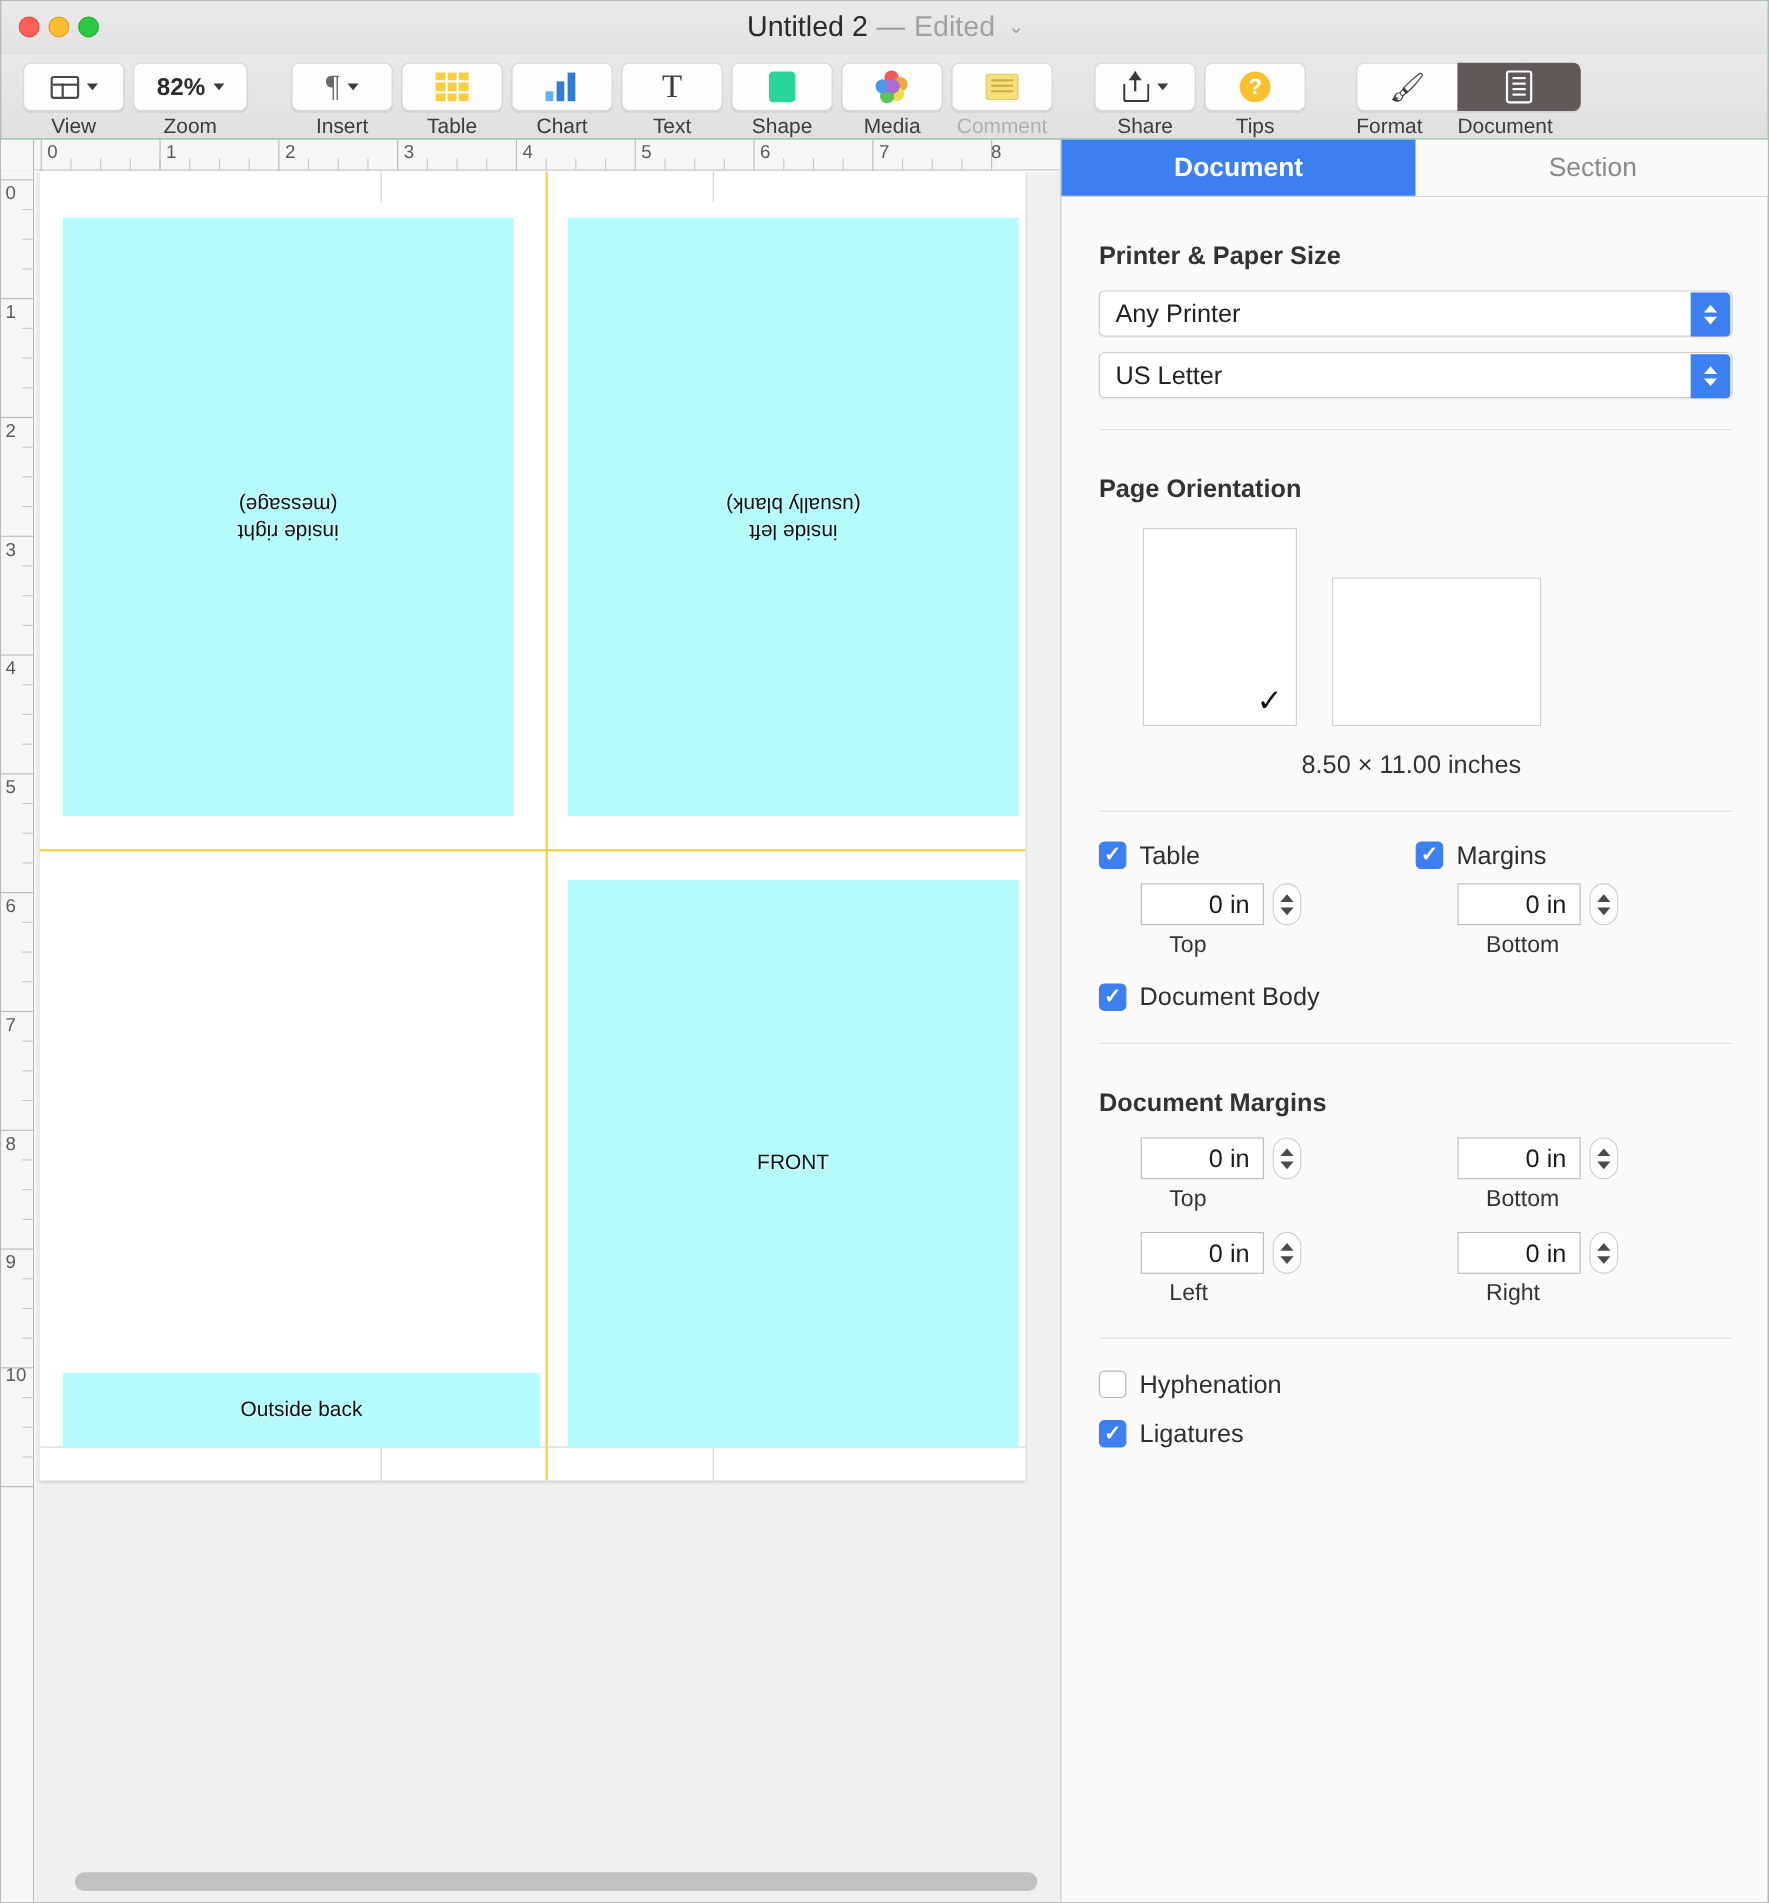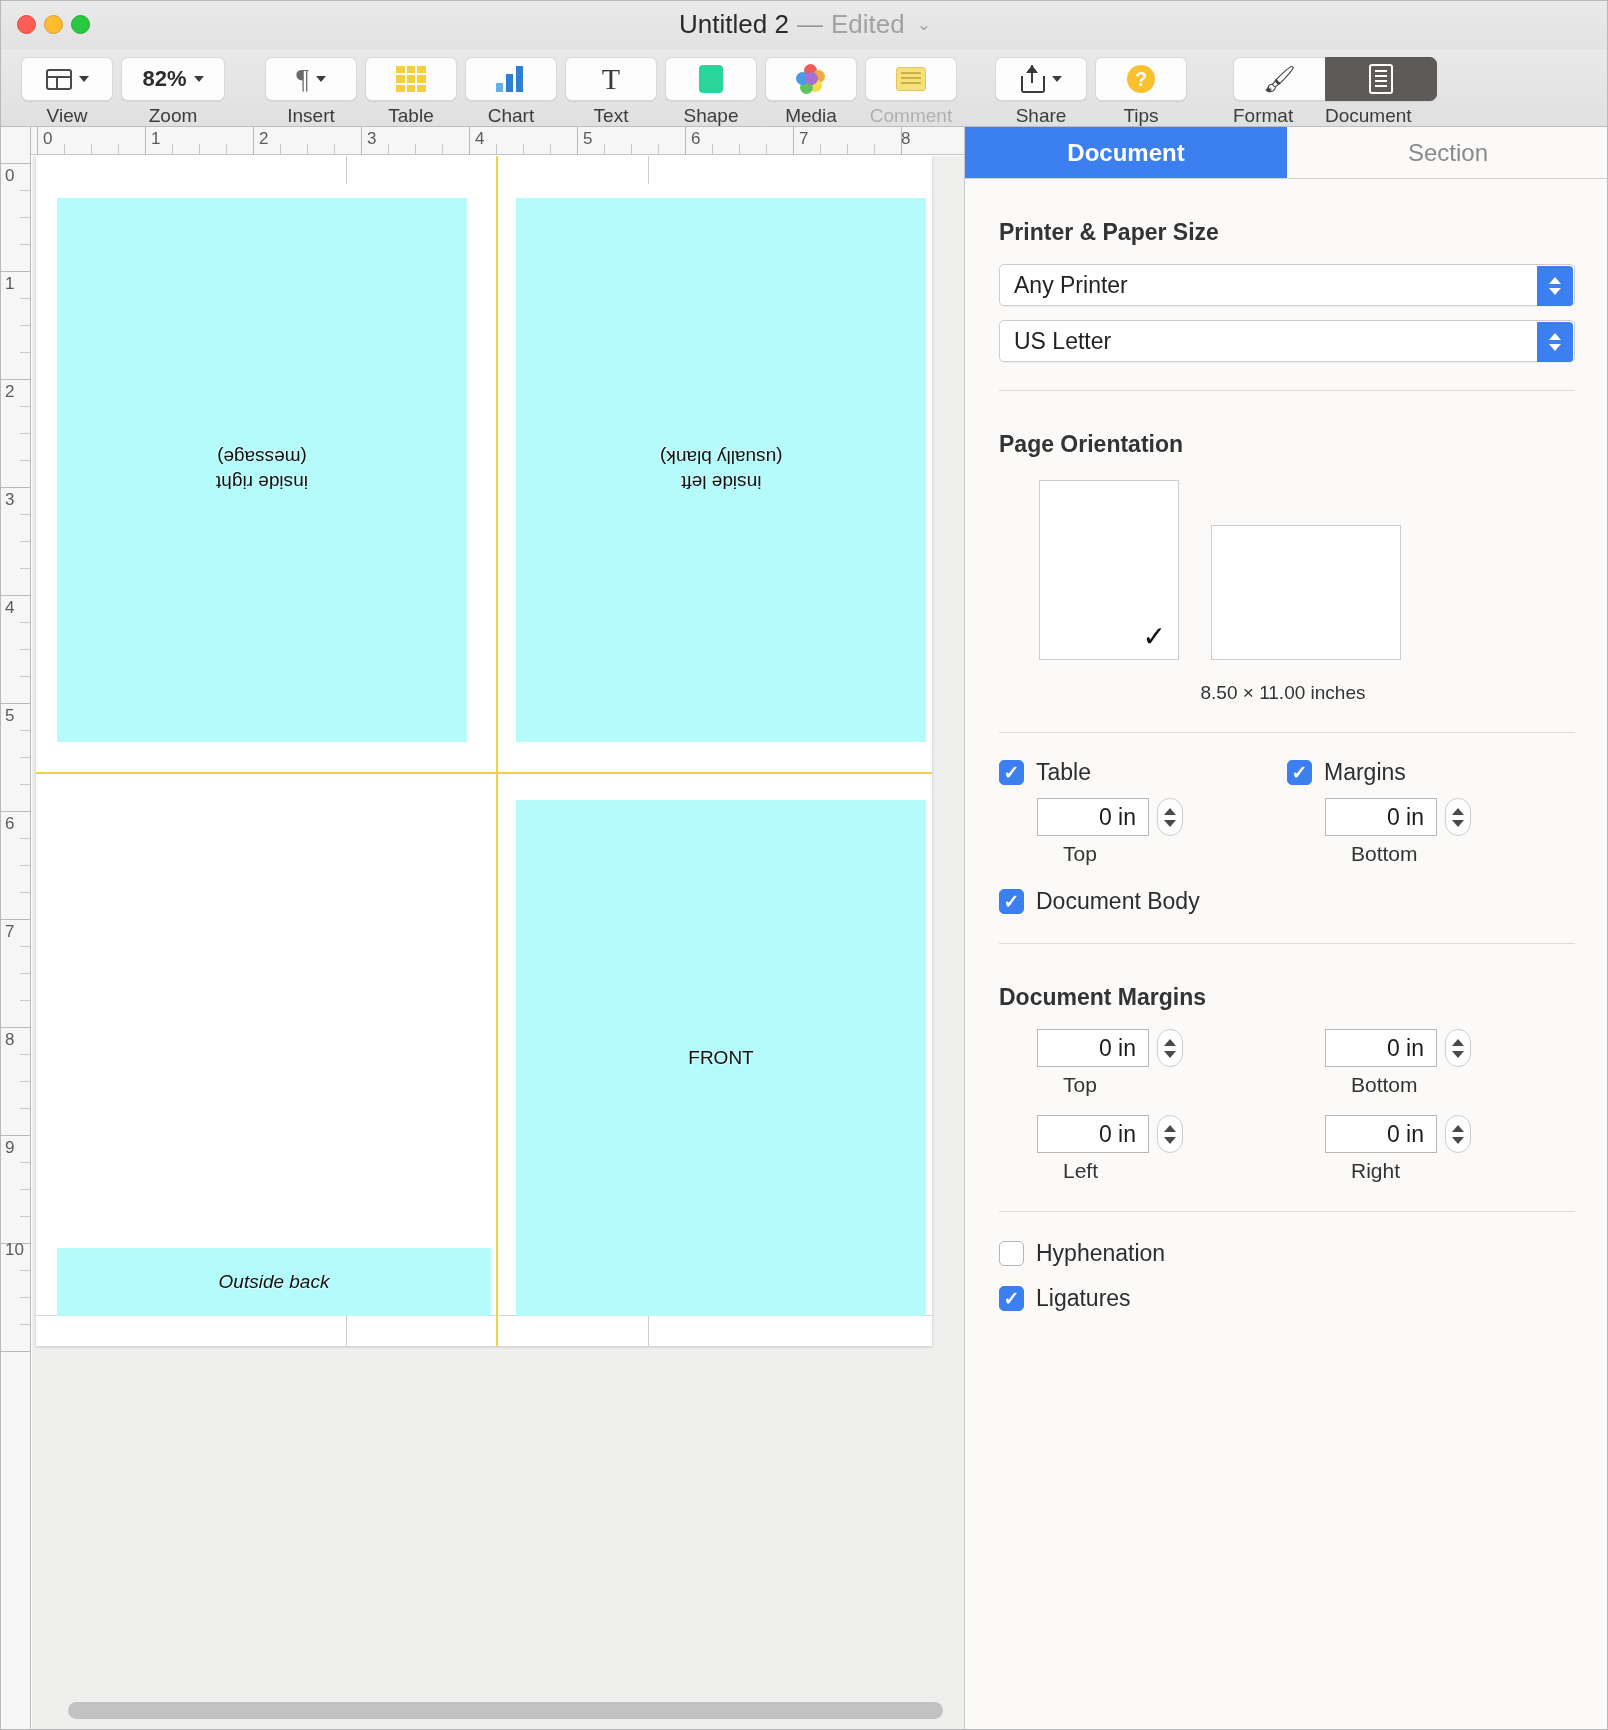--- a/index.html
+++ b/index.html
@@ -269,21 +269,21 @@
   .orient {
     background:#fff; border:1px solid #cdcdcd; position:relative;
   }
   .orient.portrait { width: 140px; height: 180px; }
   .orient.landscape { width: 190px; height: 135px; margin-top: 45px;}
   .orient .check {
     position:absolute; right: 12px; bottom: 8px; font-size: 28px; color:#111;
     line-height:1;
   }
   .papersize {
-    text-align:center; font-size: 19px; color:#333; margin-top: 22px; padding-right: 8px;
+    text-align:center; font-size: 23px; color:#333; margin-top: 22px; padding-right: 8px;
   }
 
   .cbrow { display:flex; margin-top: 26px; }
   .cbcol { flex:1; }
   .cbline { display:flex; align-items:center; gap: 12px; }
   .cb {
     width: 25px; height: 25px; border-radius: 5px; flex: 0 0 auto;
     border:1px solid #b5b5b5; background:#fff;
     display:flex; align-items:center; justify-content:center;
   }
@@ -576,21 +576,21 @@
         </div>
 
         <div class="tbox" style="left:480px; top:42px; width:410px; height:544px;">
           <span class="flip">inside left<br>(usually blank)</span>
         </div>
 
         <div class="tbox" style="left:480px; top:644px; width:410px; height:516px;">
           <span>FRONT</span>
         </div>
 
-        <div class="tbox" style="left:21px; top:1092px; width:434px; height:68px;font-style:italic;">
+        <div class="tbox" style="left:21px; top:1092px; width:434px; height:68px;">
           <span>Outside back</span>
         </div>
 
       </div>
 
       <div class="hscrollbar"></div>
     </div>
   </div>
 
   <div class="sidebar">

